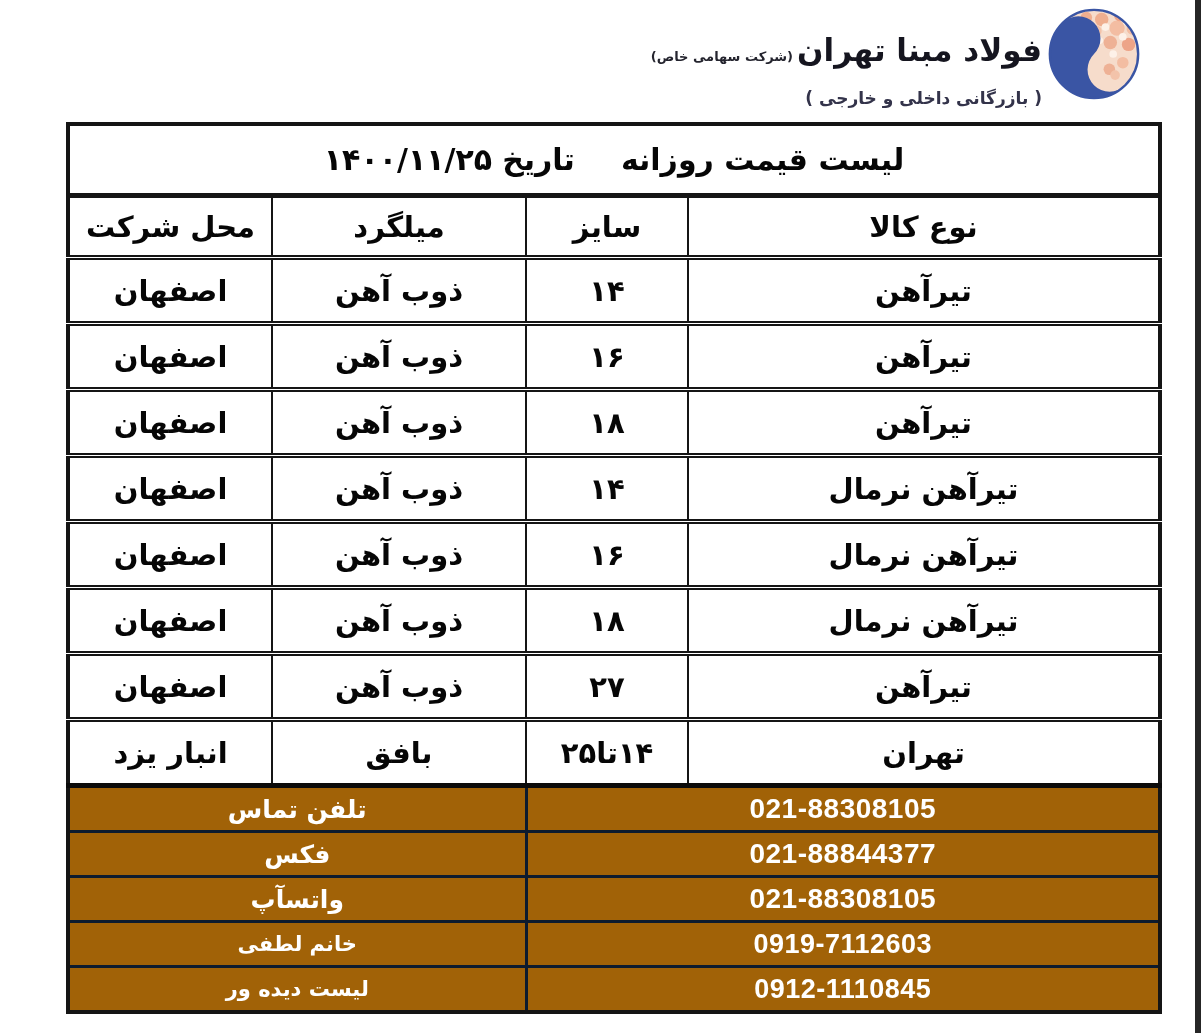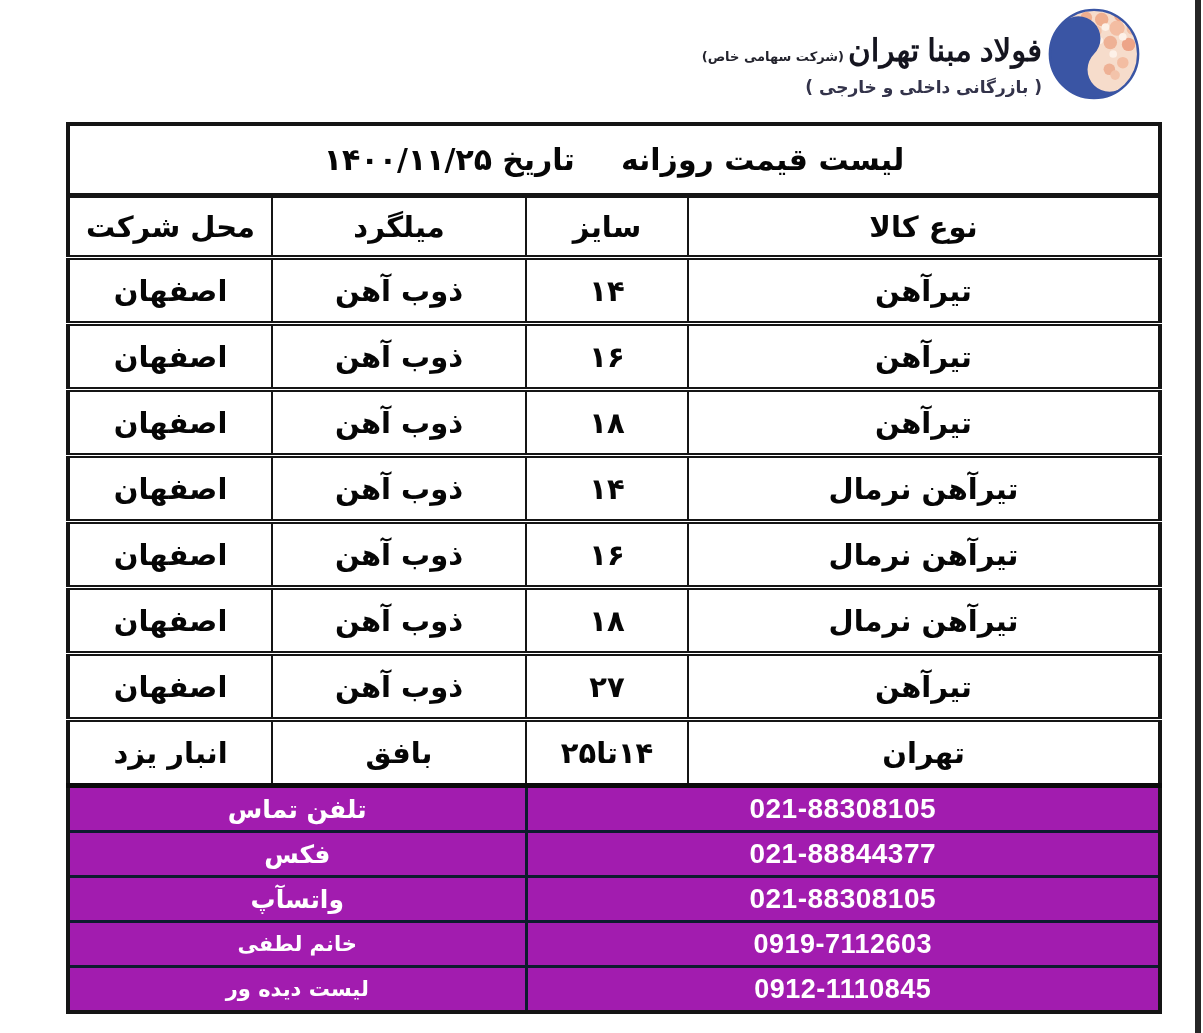--- a/index.html
+++ b/index.html
@@ -6,44 +6,44 @@
   body{
     width:1203px;height:1033px;background:#ffffff;position:relative;overflow:hidden;
     font-family:"DejaVu Sans",sans-serif;
   }
   
   .edge-strip{position:absolute;left:1195px;top:0;width:6px;height:1033px;background:#262626;}
   
   .logo-icon{position:absolute;left:1046px;top:6px;width:96px;height:96px;}
   .logo-text{position:absolute;left:778px;top:32px;width:264px;direction:rtl;}
   .logo-name-row{display:flex;align-items:baseline;}
-  .company-name{font-size:31px;font-weight:700;color:#15151f;letter-spacing:-0.5px;white-space:nowrap;font-family:Liberation Serif, serif;}
+  .company-name{font-size:31px;font-weight:700;color:#15151f;letter-spacing:-0.5px;white-space:nowrap;}
   .company-type{font-size:13px;font-weight:700;color:#24242e;margin-inline-start:4px;white-space:nowrap;}
-  .company-subtitle{margin-top:8px;font-size:17px;font-weight:600;color:#33334a;text-align:left;padding-left:34px;white-space:nowrap;}
+  .company-subtitle{margin-top:20px;font-size:17px;font-weight:600;color:#33334a;text-align:left;padding-left:34px;white-space:nowrap;}
   
   table.price{
     position:absolute;left:66px;top:122px;width:1092px;
     border-collapse:collapse;table-layout:fixed;direction:rtl;
     border:4px solid #151515;
   }
   table.price td,table.price th{
     padding:0;text-align:center;vertical-align:middle;color:#060606;
     border-left:2px solid #151515;border-right:2px solid #151515;
     overflow:hidden;
   }
   tr.row-title td{height:67px;border-bottom:5px solid #151515;}
   .title-wrap{display:flex;direction:rtl;justify-content:center;align-items:center;gap:46px;
     font-size:30px;font-weight:700;}
   .title-date{display:flex;direction:rtl;gap:10px;}
   tr.row-head th{height:57px;font-size:29px;font-weight:700;}
   tr.row-data td{height:61px;font-size:29px;font-weight:700;border-top:5px double #151515;}
   td.size-cell{font-size:27px;}
   
   tr.row-contact td{
-    background:#a21caf;color:#ffffff;height:42px;
+    background:#a16207;color:#ffffff;height:42px;
     border-top:3px solid #0d1b2e;border-left:3px solid #0d1b2e;border-right:3px solid #14532d;
   }
   tr.row-contact-first td{border-top:5px solid #0b0b0b;}
   td.c-label{font-size:25px;font-weight:700;}
   td.c-value{font-family:"Liberation Sans",sans-serif;font-size:28px;font-weight:700;letter-spacing:0.5px;}
   tr.row-contact-small td.c-label{font-size:21px;}
   tr.row-contact-small td.c-value{font-size:27px;font-weight:700;}
 </style>
 </head>
 <body>

